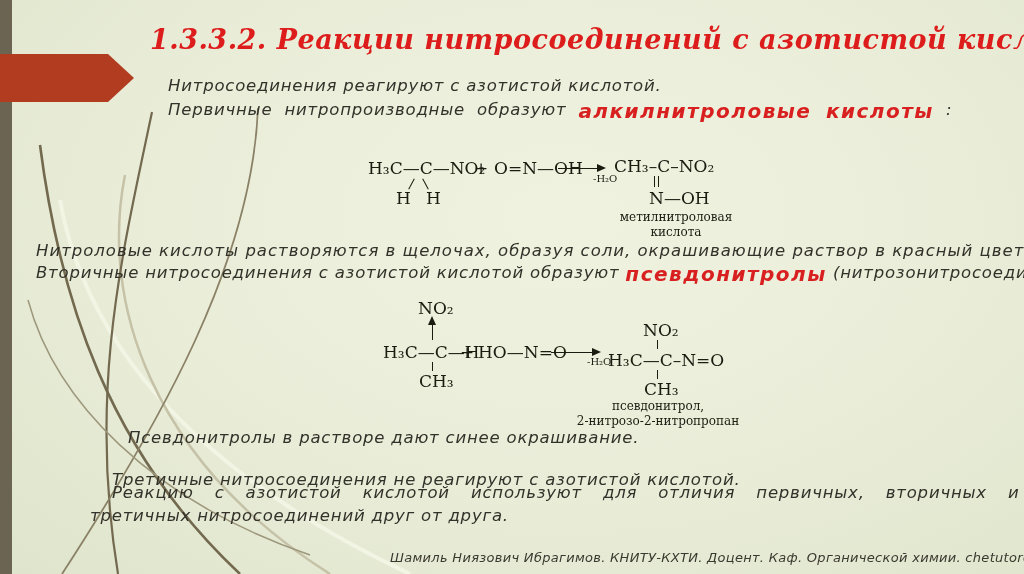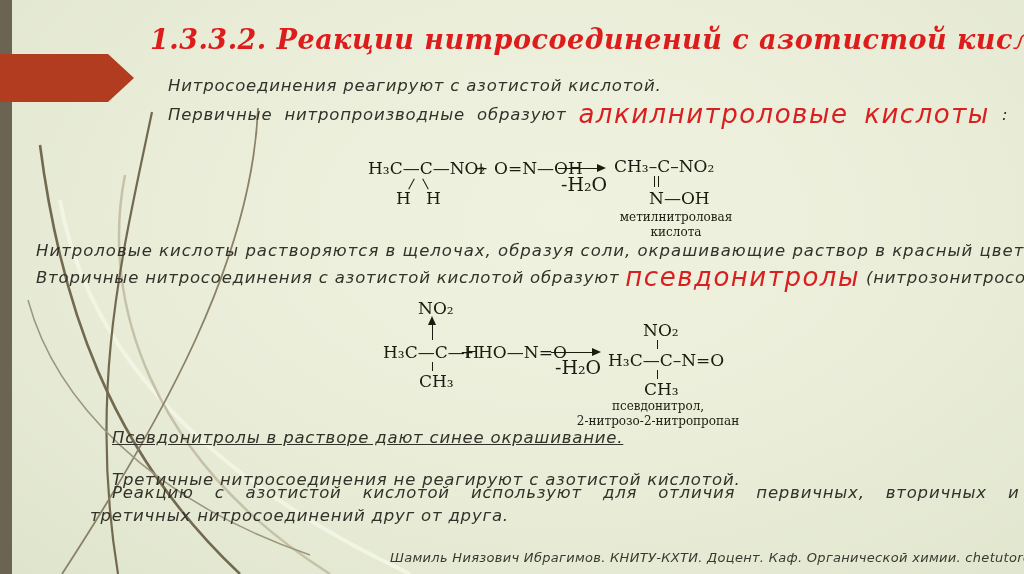--- a/index.html
+++ b/index.html
@@ -11,21 +11,21 @@
   
   .edge-bar{position:absolute;left:0;top:0;width:12px;height:574px;background:#6b6452;}
   .arrow-marker{position:absolute;left:0;top:54px;width:134px;height:48px;}
   .curves{position:absolute;left:0;top:0;width:500px;height:574px;pointer-events:none;}
 
   
   .hand{
     position:absolute; font-style:italic; color:#33322a;
     font-size:16.5px; letter-spacing:0.8px; white-space:nowrap;
   }
-  .hand .red-big{ color:#d92020; font-size:26px; font-weight:normal; letter-spacing:1.5px; vertical-align:-3px;}
+  .hand .red-big{ color:#d92020; font-size:20px; font-weight:bold; letter-spacing:1.5px; vertical-align:-3px;}
   .ws1{word-spacing:6px;}
   .ws-just{word-spacing:15px;}
 
   .title{
     position:absolute; left:150px; right:14px; top:24px; text-align:center;
     font-family:"DejaVu Serif", serif; font-style:italic; font-weight:bold;
     font-size:27px; color:#dd1c1c; letter-spacing:0.5px; white-space:nowrap;
   }
 
   .footer{
@@ -39,21 +39,21 @@
   .cap{font-size:12px; text-align:center; line-height:1.25;}
   .bond-v{position:absolute; width:0; border-left:1.4px solid #1b1b10;}
   .bond-dv{position:absolute; width:3px; border-left:1.4px solid #1b1b10; border-right:1.4px solid #1b1b10;}
   .bond-sl{position:absolute; width:0; height:12px; border-left:1.4px solid #1b1b10;}
   .rx-arrow{position:absolute; height:0; border-top:1.6px solid #1b1b10;}
   .rx-arrow .head{position:absolute; right:-2px; top:-5px; width:0;height:0;
     border-left:9px solid #1b1b10; border-top:4.5px solid transparent; border-bottom:4.5px solid transparent;}
   .up-arrow{position:absolute; width:0; border-left:1.4px solid #1b1b10;}
   .up-arrow .head{position:absolute; left:-5px; top:-8px; width:0;height:0;
     border-bottom:9px solid #1b1b10; border-left:4.5px solid transparent; border-right:4.5px solid transparent;}
-  .smallmath{font-size:19px;}
+  .smallmath{font-size:10px;margin-left:32px;}
 </style>
 </head>
 <body>
 
 <div id="slide">
 
   <svg class="curves" viewBox="0 0 500 574" xmlns="http://www.w3.org/2000/svg">
     <path d="M60,200 C85,340 190,470 410,574" stroke="#f2f4e4" stroke-width="4" fill="none"></path>
     <path d="M125,175 C100,300 150,460 330,574" stroke="#c6c2a8" stroke-width="2.5" fill="none"></path>
     <path d="M152,112 C122,255 88,390 118,574" stroke="#73694f" stroke-width="2.2" fill="none"></path>
@@ -118,20 +118,20 @@
     <div class="bond-v" style="left:274px; top:42px; height:9px;"></div>
     <span style="left:225px; top:52px;">H₃C—C–N=O</span>
     <div class="bond-v" style="left:274px; top:72px; height:9px;"></div>
     <span style="left:261px; top:81px;">CH₃</span>
     <span class="cap" style="left:190px; top:101px; width:170px;">
         <span style="position:static;display:block;">псевдонитрол,</span>
         <span style="position:static;display:block;">2-нитрозо-2-нитропропан</span>
       </span>
   </div>
 
-  <div class="hand" style="left:112px; top:428px;text-decoration:underline;">Псевдонитролы в растворе дают синее окрашивание.</div>
+  <div class="hand" style="left:128px; top:428px;">Псевдонитролы в растворе дают синее окрашивание.</div>
   <div class="hand" style="left:112px; top:450px;margin-top:20px;">Третичные нитросоединения не реагируют с азотистой кислотой.</div>
   <div class="hand ws-just" style="left:112px; top:483px;">Реакцию с азотистой кислотой используют для отличия первичных, вторичных и</div>
   <div class="hand" style="left:90px; top:506px;">третичных нитросоединений друг от друга.</div>
 
   <div class="footer">Шамиль Ниязович Ибрагимов. КНИТУ-КХТИ. Доцент. Каф. Органической химии. chetutor@mail.ru</div>
 
 </div>
 
 </body></html>

